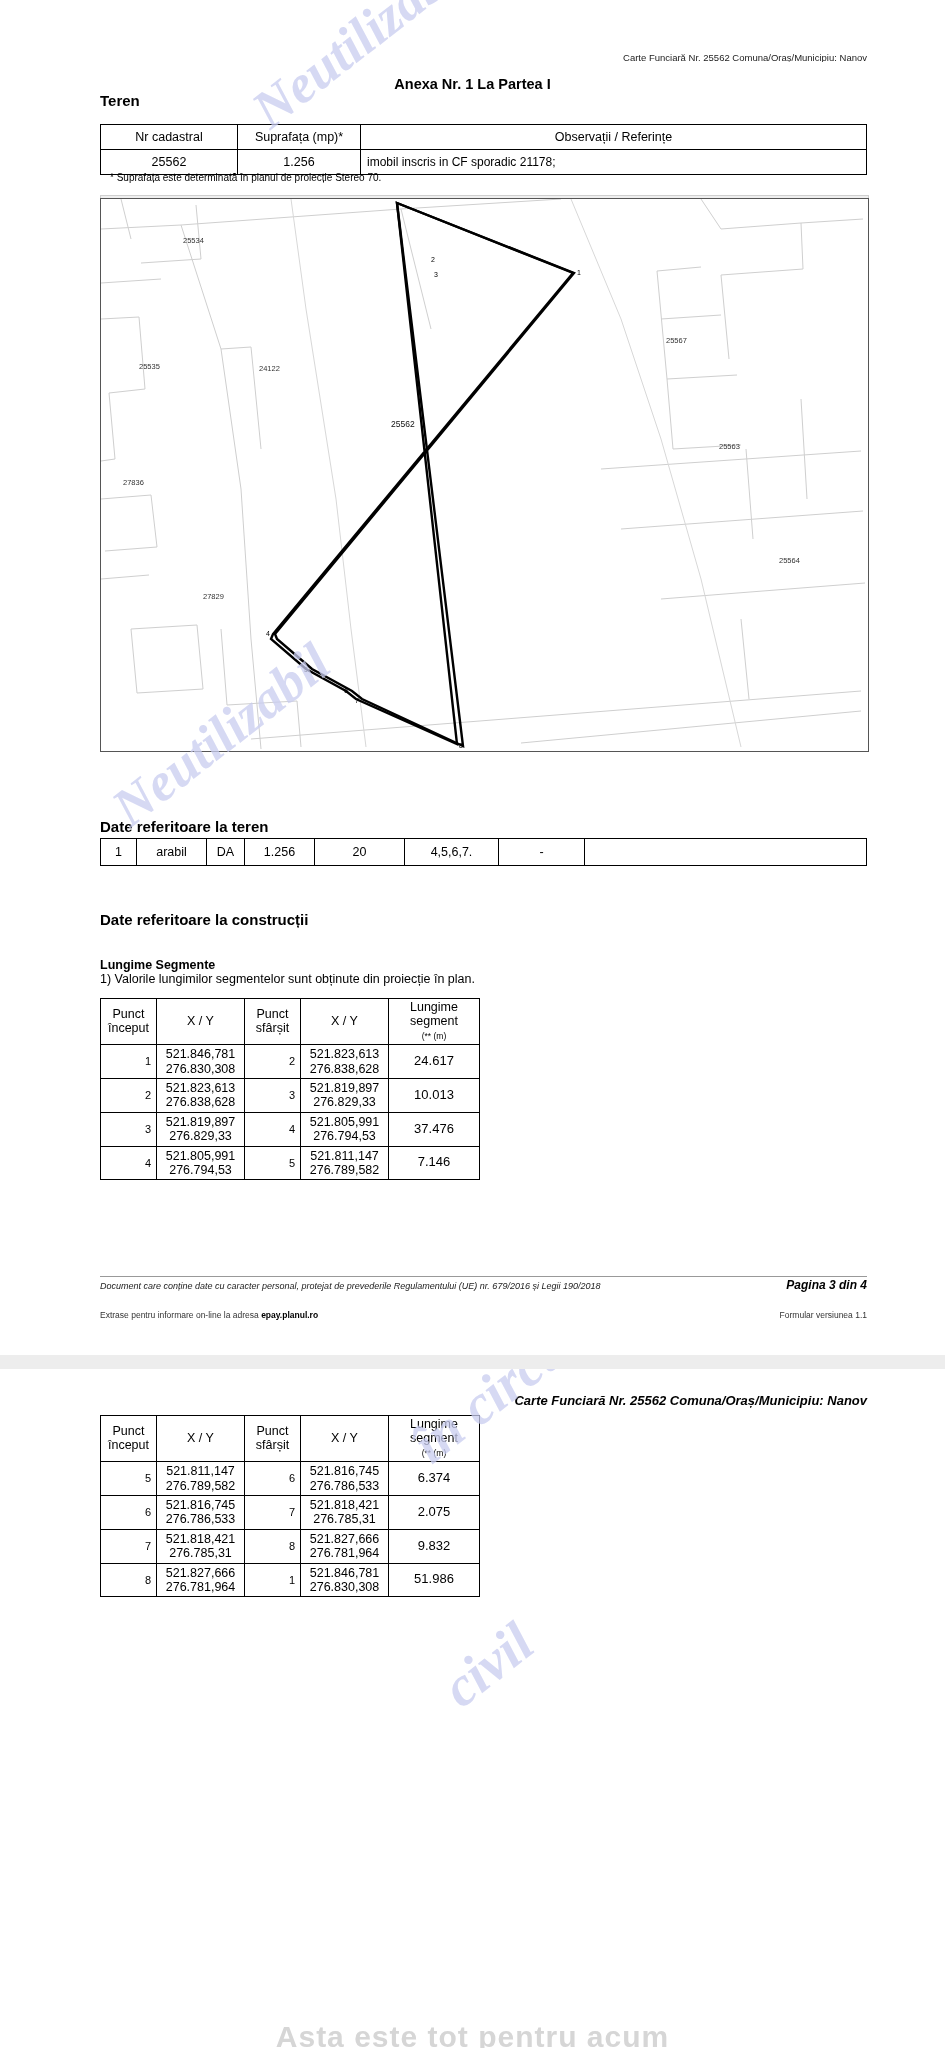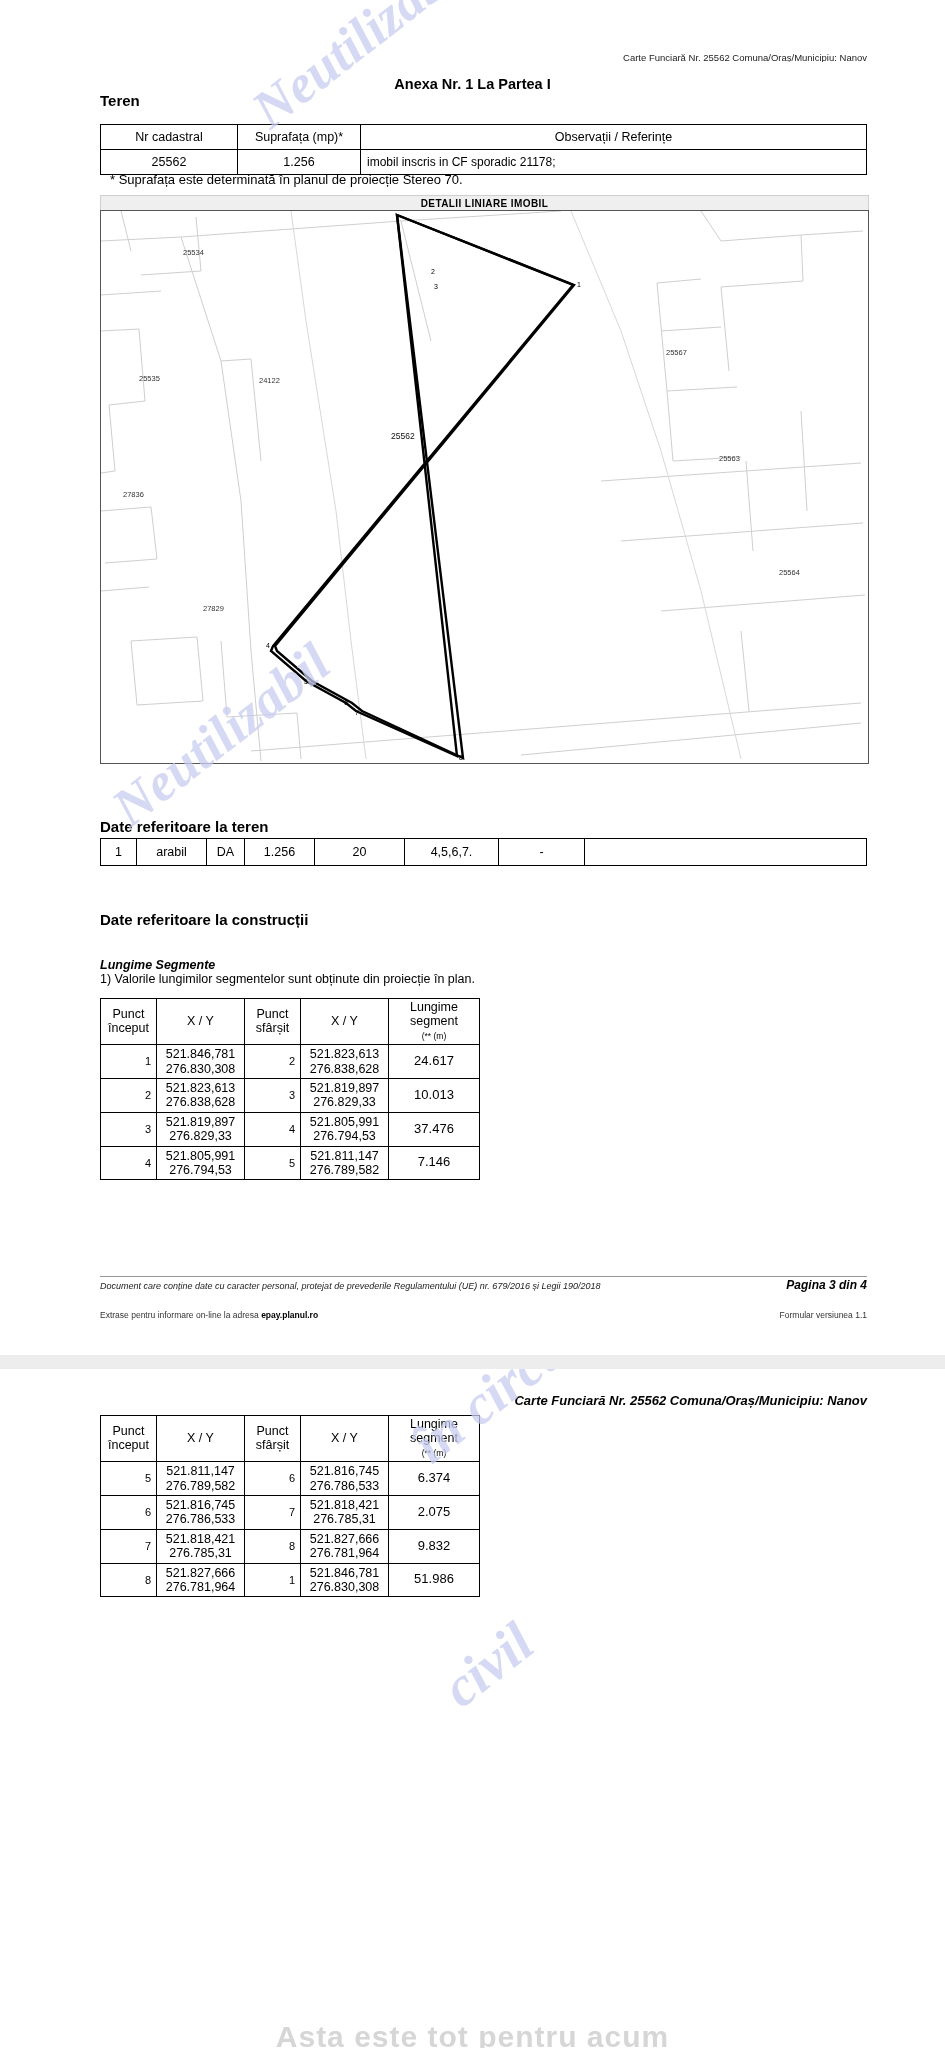--- a/index.html
+++ b/index.html
@@ -68,41 +68,41 @@
     left:100px; top:124px;
     width:767px;
   }
   .t-teren th{height:20px;margin-top:20px;}
   .t-teren td{height:20px;}
   .t-teren td.obs{text-align:left;padding-left:6px;font-size:12px;}
 
   .note-supraf{
     position:absolute;
     left:110px; top:172px;
-    font-size:13px;
+    font-size:10px;
   }
 
   
   .maptitle{
     position:absolute;
     left:100px; top:195px;
     width:767px;
     height:15px;
     background:#efefef;
     border:1px solid #cfcfcf;
     border-bottom:none;
     font-size:10px;
     font-weight:bold;
     text-align:center;
     line-height:15px;
     letter-spacing:.4px;
   }
   .mapbox{
     position:absolute;
-    left:100px; top:210px;
+    left:100px; top:198px;
     width:767px;
     height:552px;
     border:1px solid #555;
     background:#fff;
     overflow:hidden;
     text-align:right;
   }
   .mapbox svg{display:block;}
 
   
@@ -113,21 +113,20 @@
   }
   .t-dt th{font-size:11.5px;line-height:1.05;height:32px;}
   .t-dt td{height:22px;font-size:12.5px;}
 
   
   .lbl-lung{
     position:absolute;
     left:100px; top:958px;
     font-size:12.5px;
     font-weight:bold;
-    font-style:italic;
   }
   .lbl-val{
     position:absolute;
     left:100px; top:972px;
     font-size:12.5px;
     font-weight:normal;
   }
   .t-seg{
     position:absolute;
     left:100px; top:998px;

